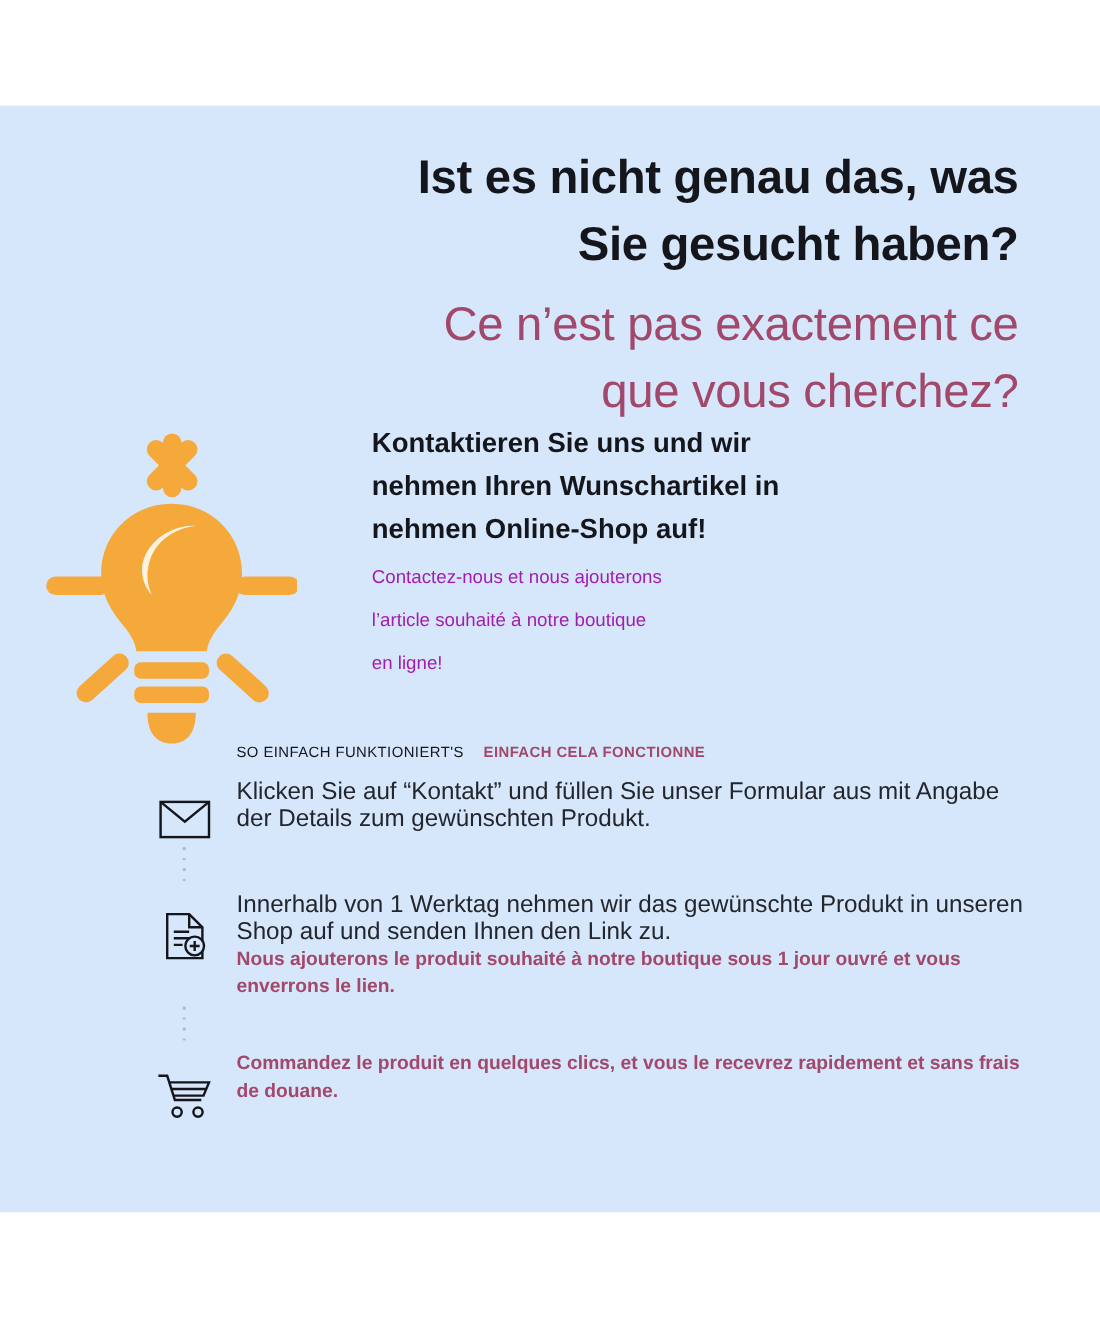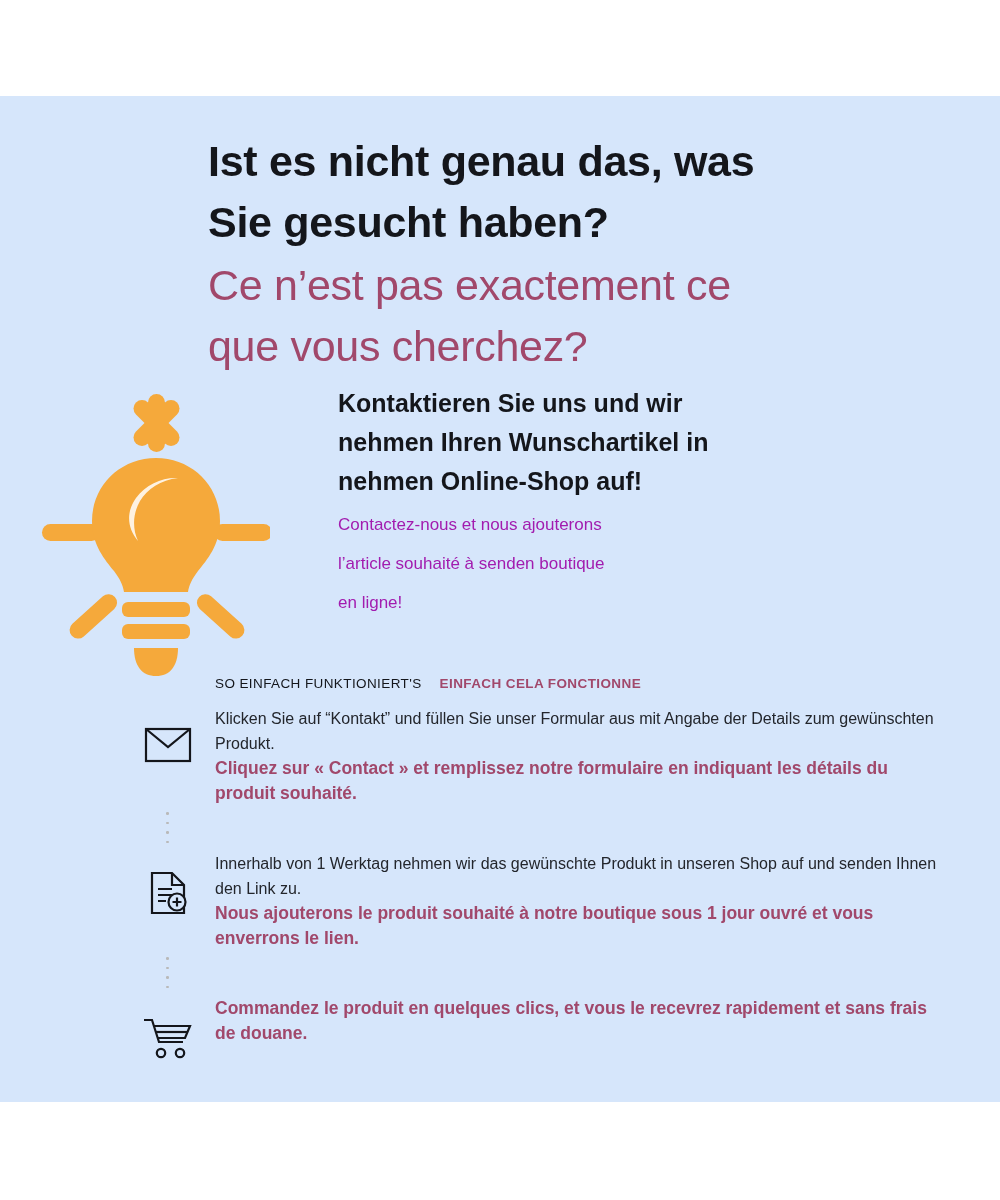--- a/index.html
+++ b/index.html
@@ -17,38 +17,39 @@
     position: absolute;
     left: 0;
     top: 96px;
     width: 1000px;
     height: 1006px;
     background: #d6e6fb;
   }
   
   .heading-block {
     position: absolute;
-    left: 208px;
+    left: 226px;
     top: 35px;
     width: 700px;
+    text-align: right;
   }
   .h-de {
     font-size: 43px;
     line-height: 61px;
     font-weight: bold;
     color: #14161b;
     letter-spacing: -0.3px;
   }
   .h-fr {
     font-size: 43px;
     line-height: 61px;
     font-weight: normal;
     color: #a1486b;
     letter-spacing: -0.3px;
-    margin-top: 2px;
+    margin-top: 12px;
   }
   
   .bulb-wrap {
     position: absolute;
     left: 38px;
     top: 290px;
     width: 232px;
     height: 340px;
   }
   
@@ -108,21 +109,21 @@
     flex: 0 0 95px;
     display: flex;
     justify-content: center;
     padding-top: 22px;
   }
   .step-text {
     flex: 1 1 auto;
     padding-top: 2px;
   }
   .s-de {
-    font-size: 16px;
+    font-size: 22px;
     line-height: 25px;
     color: #23262c;
   }
   .s-fr {
     font-size: 17.5px;
     line-height: 25px;
     font-weight: bold;
     color: #a1486b;
   }
   .dots {
@@ -184,42 +185,41 @@
   </div>
 
   <div class="intro">
     <div class="intro-de">
       <div>Kontaktieren Sie uns und wir</div>
       <div>nehmen Ihren Wunschartikel in</div>
       <div>nehmen Online-Shop auf!</div>
     </div>
     <div class="intro-fr">
       <div>Contactez-nous et nous ajouterons</div>
-      <div>l’article souhaité à senden boutique</div>
+      <div>l’article souhaité à notre boutique</div>
       <div>en ligne!</div>
     </div>
   </div>
 
   <div class="how-head">
     <span class="how-de">SO EINFACH FUNKTIONIERT'S</span>
     <span class="how-fr">EINFACH CELA FONCTIONNE</span>
   </div>
 
   <div class="steps">
 
     <div class="step">
       <div class="step-icon">
         <svg width="48" height="38" viewBox="0 0 48 38">
           <rect x="2" y="3" width="44" height="32" fill="none" stroke="#14161b" stroke-width="2.2"></rect>
           <path d="M2 3l22 18L46 3" fill="none" stroke="#14161b" stroke-width="2.2"></path>
         </svg>
       </div>
       <div class="step-text">
         <div class="s-de">Klicken Sie auf “Kontakt” und füllen Sie unser Formular aus mit Angabe der Details zum gewünschten Produkt.</div>
-        <div class="s-fr">Cliquez sur « Contact » et remplissez notre formulaire en indiquant les détails du produit souhaité.</div>
       </div>
     </div>
 
     <div class="dots-row">
       <div class="dots">
         <span class="dot"></span>
         <span class="dot"></span>
         <span class="dot"></span>
         <span class="dot"></span>
       </div>

